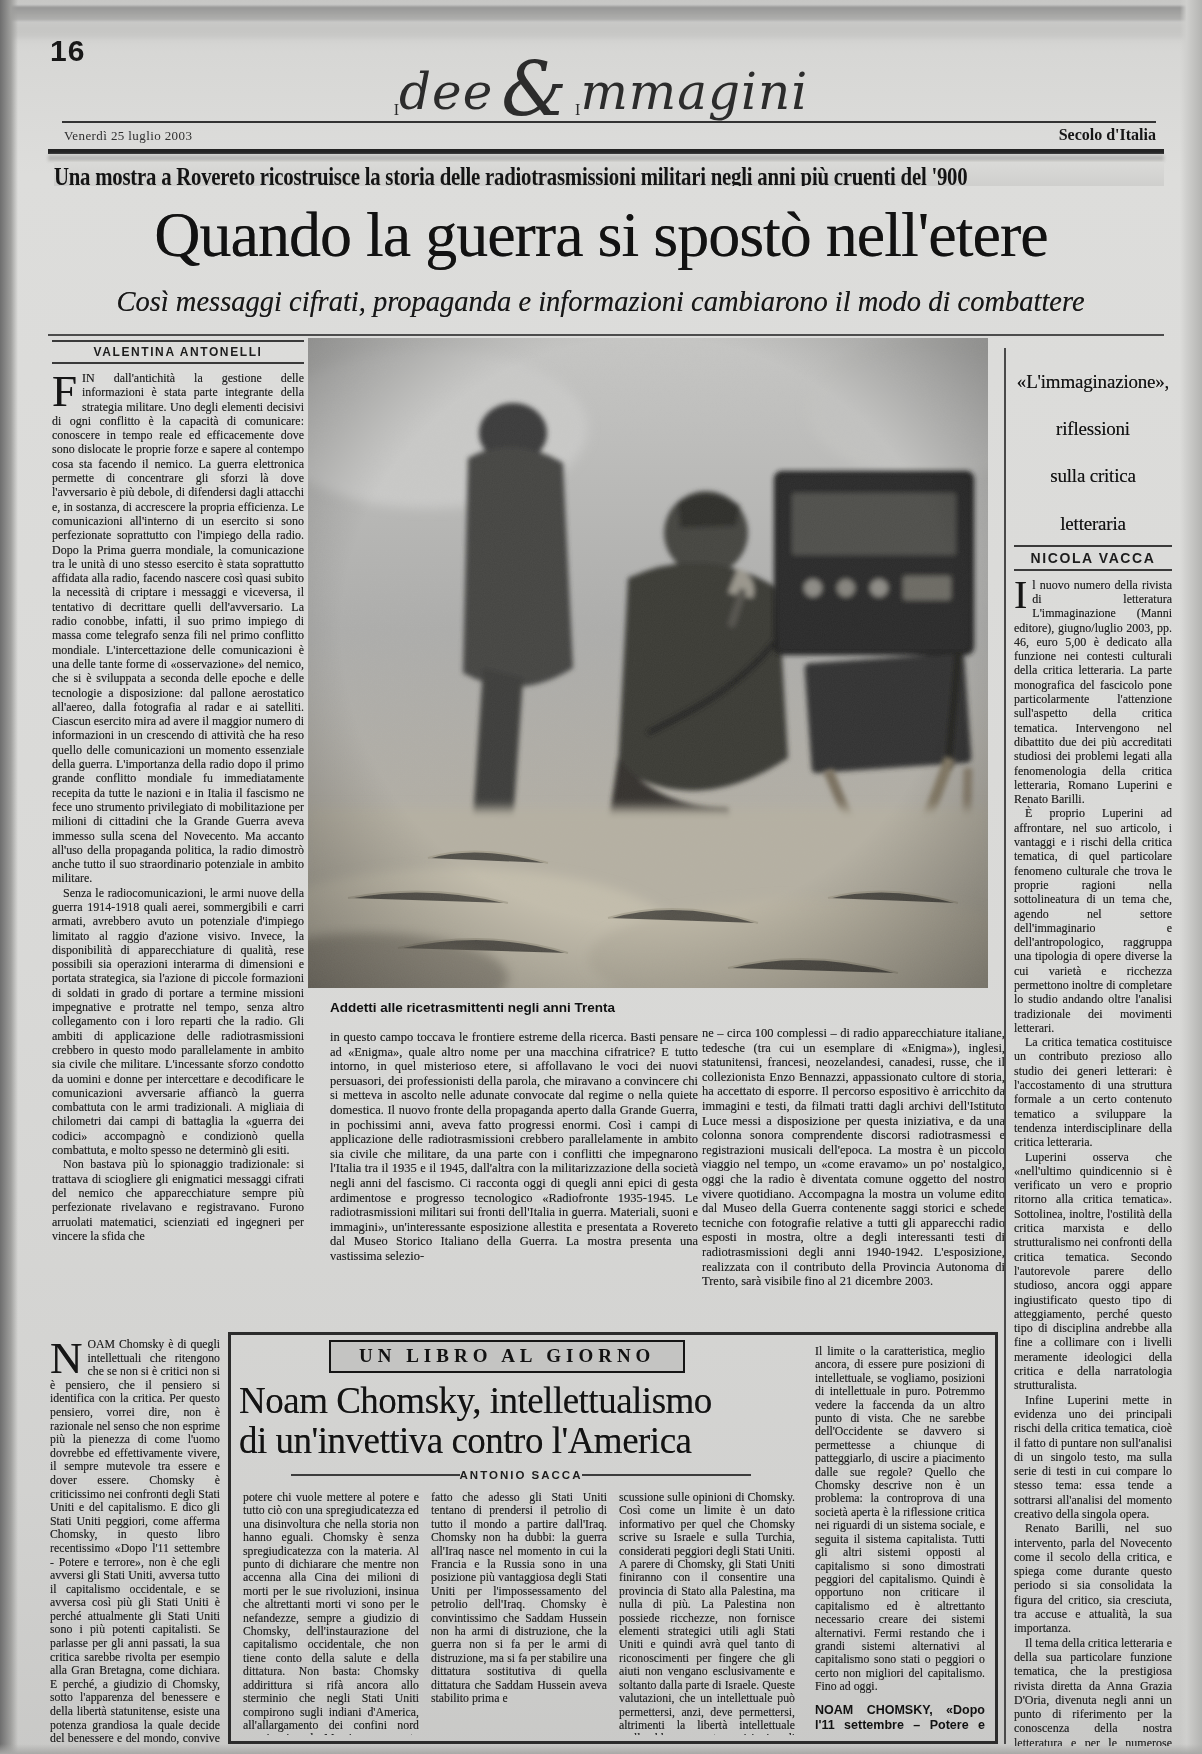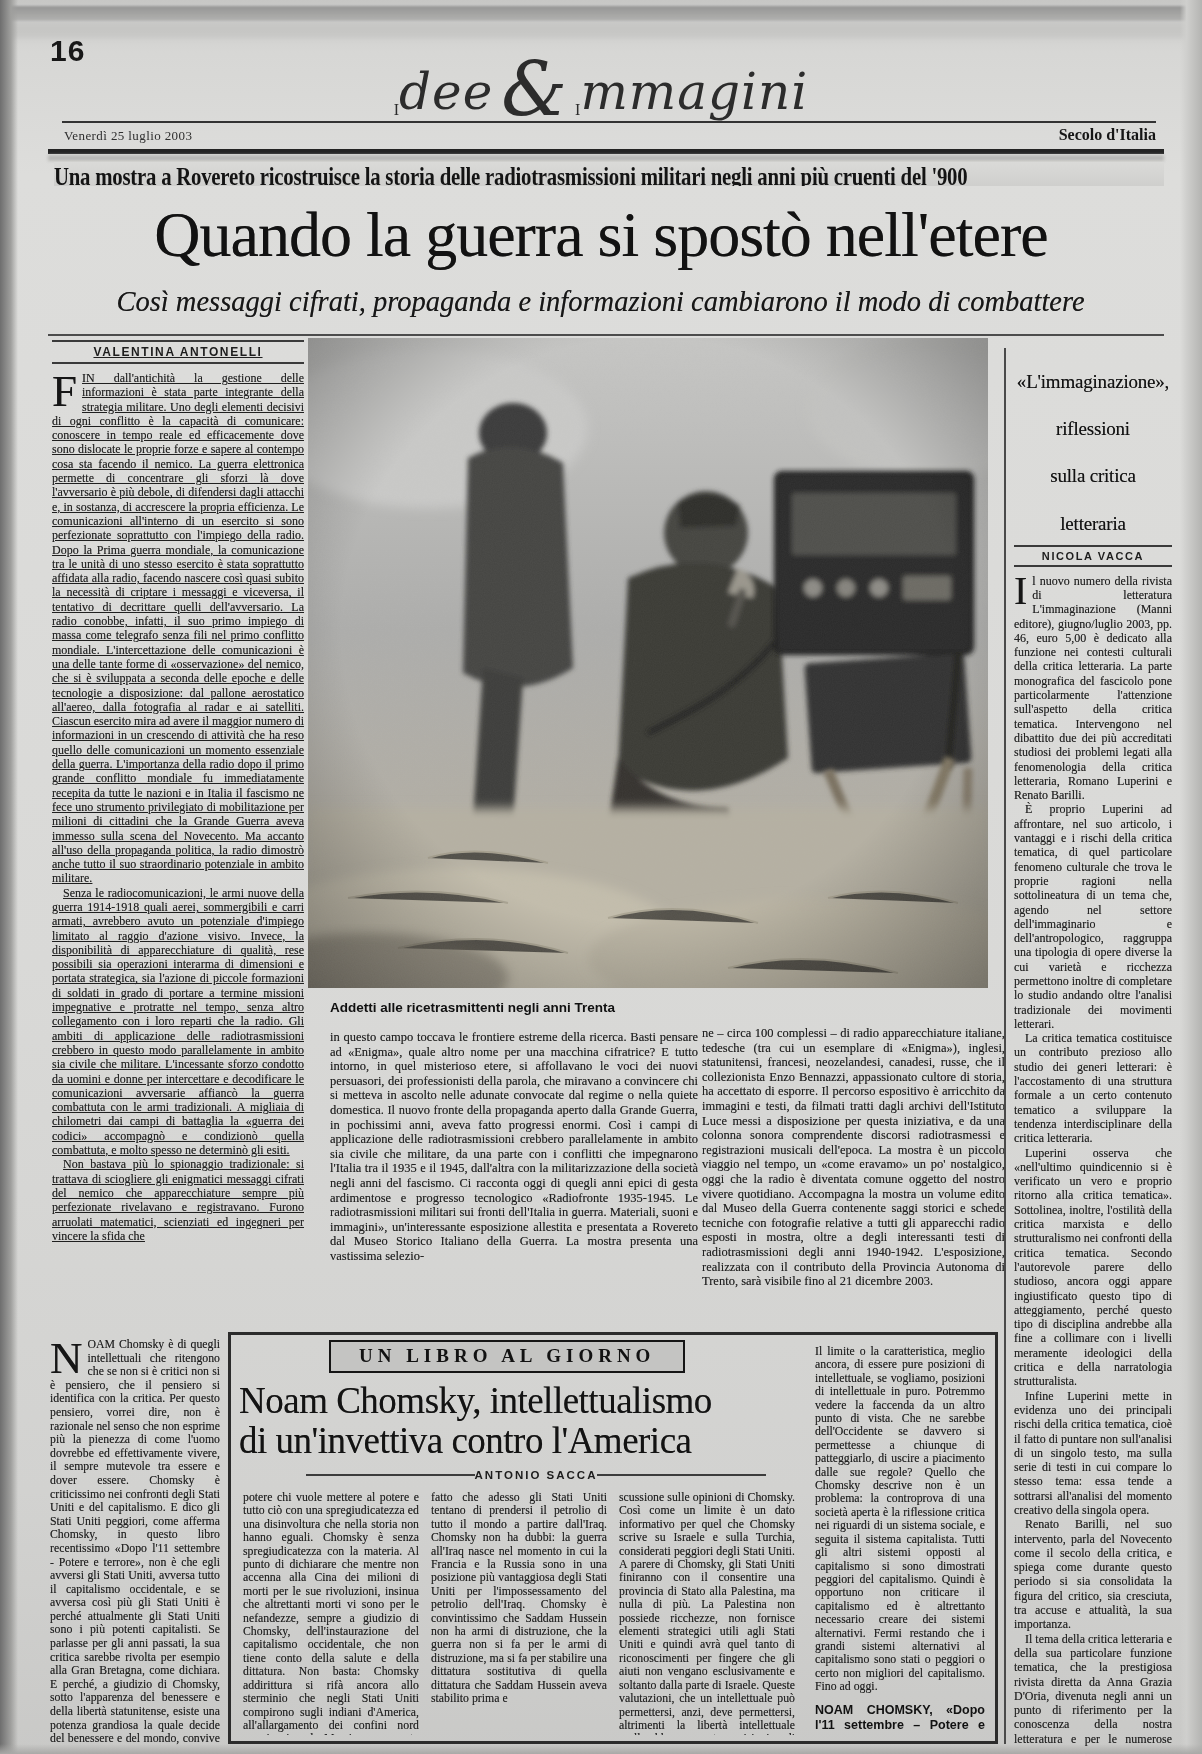--- a/index.html
+++ b/index.html
@@ -39,45 +39,45 @@
     font:italic 400 30px "Liberation Serif",serif;color:#171717;text-shadow:0 0 .5px rgba(0,0,0,.5);}
 
   .byline-block{border-top:2px solid #3a3a3a;border-bottom:2px solid #3a3a3a;padding:3px 0;text-align:center;
     font:700 12px "Liberation Sans",sans-serif;letter-spacing:1.6px;color:#1d1d1d;}
   .body-text{font:400 12px/14.3px "Liberation Serif",serif;text-align:justify;color:#222;
     text-shadow:0 0 .4px rgba(20,20,20,.45);hyphens:auto;-webkit-hyphens:auto;}
   .body-text p{margin:0;}
   .body-text p + p{text-indent:11px;}
   .dropcap{float:left;font-family:"Liberation Serif",serif;font-size:45px;line-height:37px;padding:2px 5px 0 0;color:#161616;}
 
-  #col-left{position:absolute;left:52px;top:340px;width:252px;height:974px;overflow:hidden;text-decoration:underline;}
+  #col-left{position:absolute;left:52px;top:340px;width:252px;height:974px;overflow:hidden;}
   #col-left .byline-block{margin-bottom:7px;}
 
   #photo{position:absolute;left:308px;top:338px;width:680px;height:650px;background:#9a9a98;}
   #photo-caption{position:absolute;left:330px;top:1000px;width:650px;
     font:700 13.5px "Liberation Sans",sans-serif;color:#101010;}
 
   #col-mid-a{position:absolute;left:330px;top:1030px;width:368px;height:294px;overflow:hidden;}
   #col-mid-a .body-text,#col-mid-b .body-text{font-size:12.5px;line-height:14.6px;}
   #col-mid-b{position:absolute;left:702px;top:1026px;width:303px;height:298px;overflow:hidden;}
 
   #divider-right{left:1004px;top:348px;width:2px;height:1396px;background:#4a4a4a;}
 
   #col-review{position:absolute;left:1014px;top:346px;width:158px;height:1400px;overflow:hidden;}
   #review-headline{text-align:center;font:400 19px/1.22 "Liberation Serif",serif;color:#121212;
     letter-spacing:-.2px;margin-bottom:10px;text-shadow:0 0 .5px rgba(0,0,0,.5);}
   #review-headline div{display:block;margin-top:24px;}
-  #col-review .byline-block{margin-bottom:7px;font-size:11px;}
+  #col-review .byline-block{margin-bottom:7px;font-size:14px;}
 
   #book-box{position:absolute;left:228px;top:1332px;width:770px;height:412px;border:3px solid #2c2c2c;box-sizing:border-box;padding-left:9px;}
   #box-label{position:absolute;left:98px;top:5px;background:#c4c4c2;border:2px solid #151515;
     padding:3px 28px 4px;font:700 19px "Liberation Serif",serif;letter-spacing:5px;color:#121212;white-space:nowrap;}
   #box-headline{position:absolute;left:8px;top:46px;width:562px;
     font:400 37px/1.08 "Liberation Serif",serif;color:#131313;letter-spacing:-.5px;text-shadow:0 0 .5px rgba(0,0,0,.5);}
-  #box-byline{position:absolute;left:75px;top:134px;width:460px;display:flex;align-items:center;gap:0;}
+  #box-byline{position:absolute;left:60px;top:134px;width:460px;display:flex;align-items:center;gap:0;}
   #box-byline .bl-rule{flex:1;height:2px;background:#3c3c3c;}
   #box-byline .bl-name{font:700 11.5px "Liberation Sans",sans-serif;letter-spacing:2px;color:#1c1c1c;}
   .box-col{position:absolute;top:156px;height:244px;width:176px;overflow:hidden;}
   #box-col-1{left:12px;} #box-col-2{left:200px;} #box-col-3{left:388px;}
   #box-col-right{position:absolute;left:584px;top:10px;width:170px;height:390px;overflow:hidden;}
   #book-info{margin-top:9px;font:700 12.5px/15px "Liberation Sans",sans-serif;color:#111;text-align:justify;}
 
   #col-chomsky{position:absolute;left:50px;top:1338px;width:170px;height:408px;overflow:hidden;}
 </style>
 </head>

